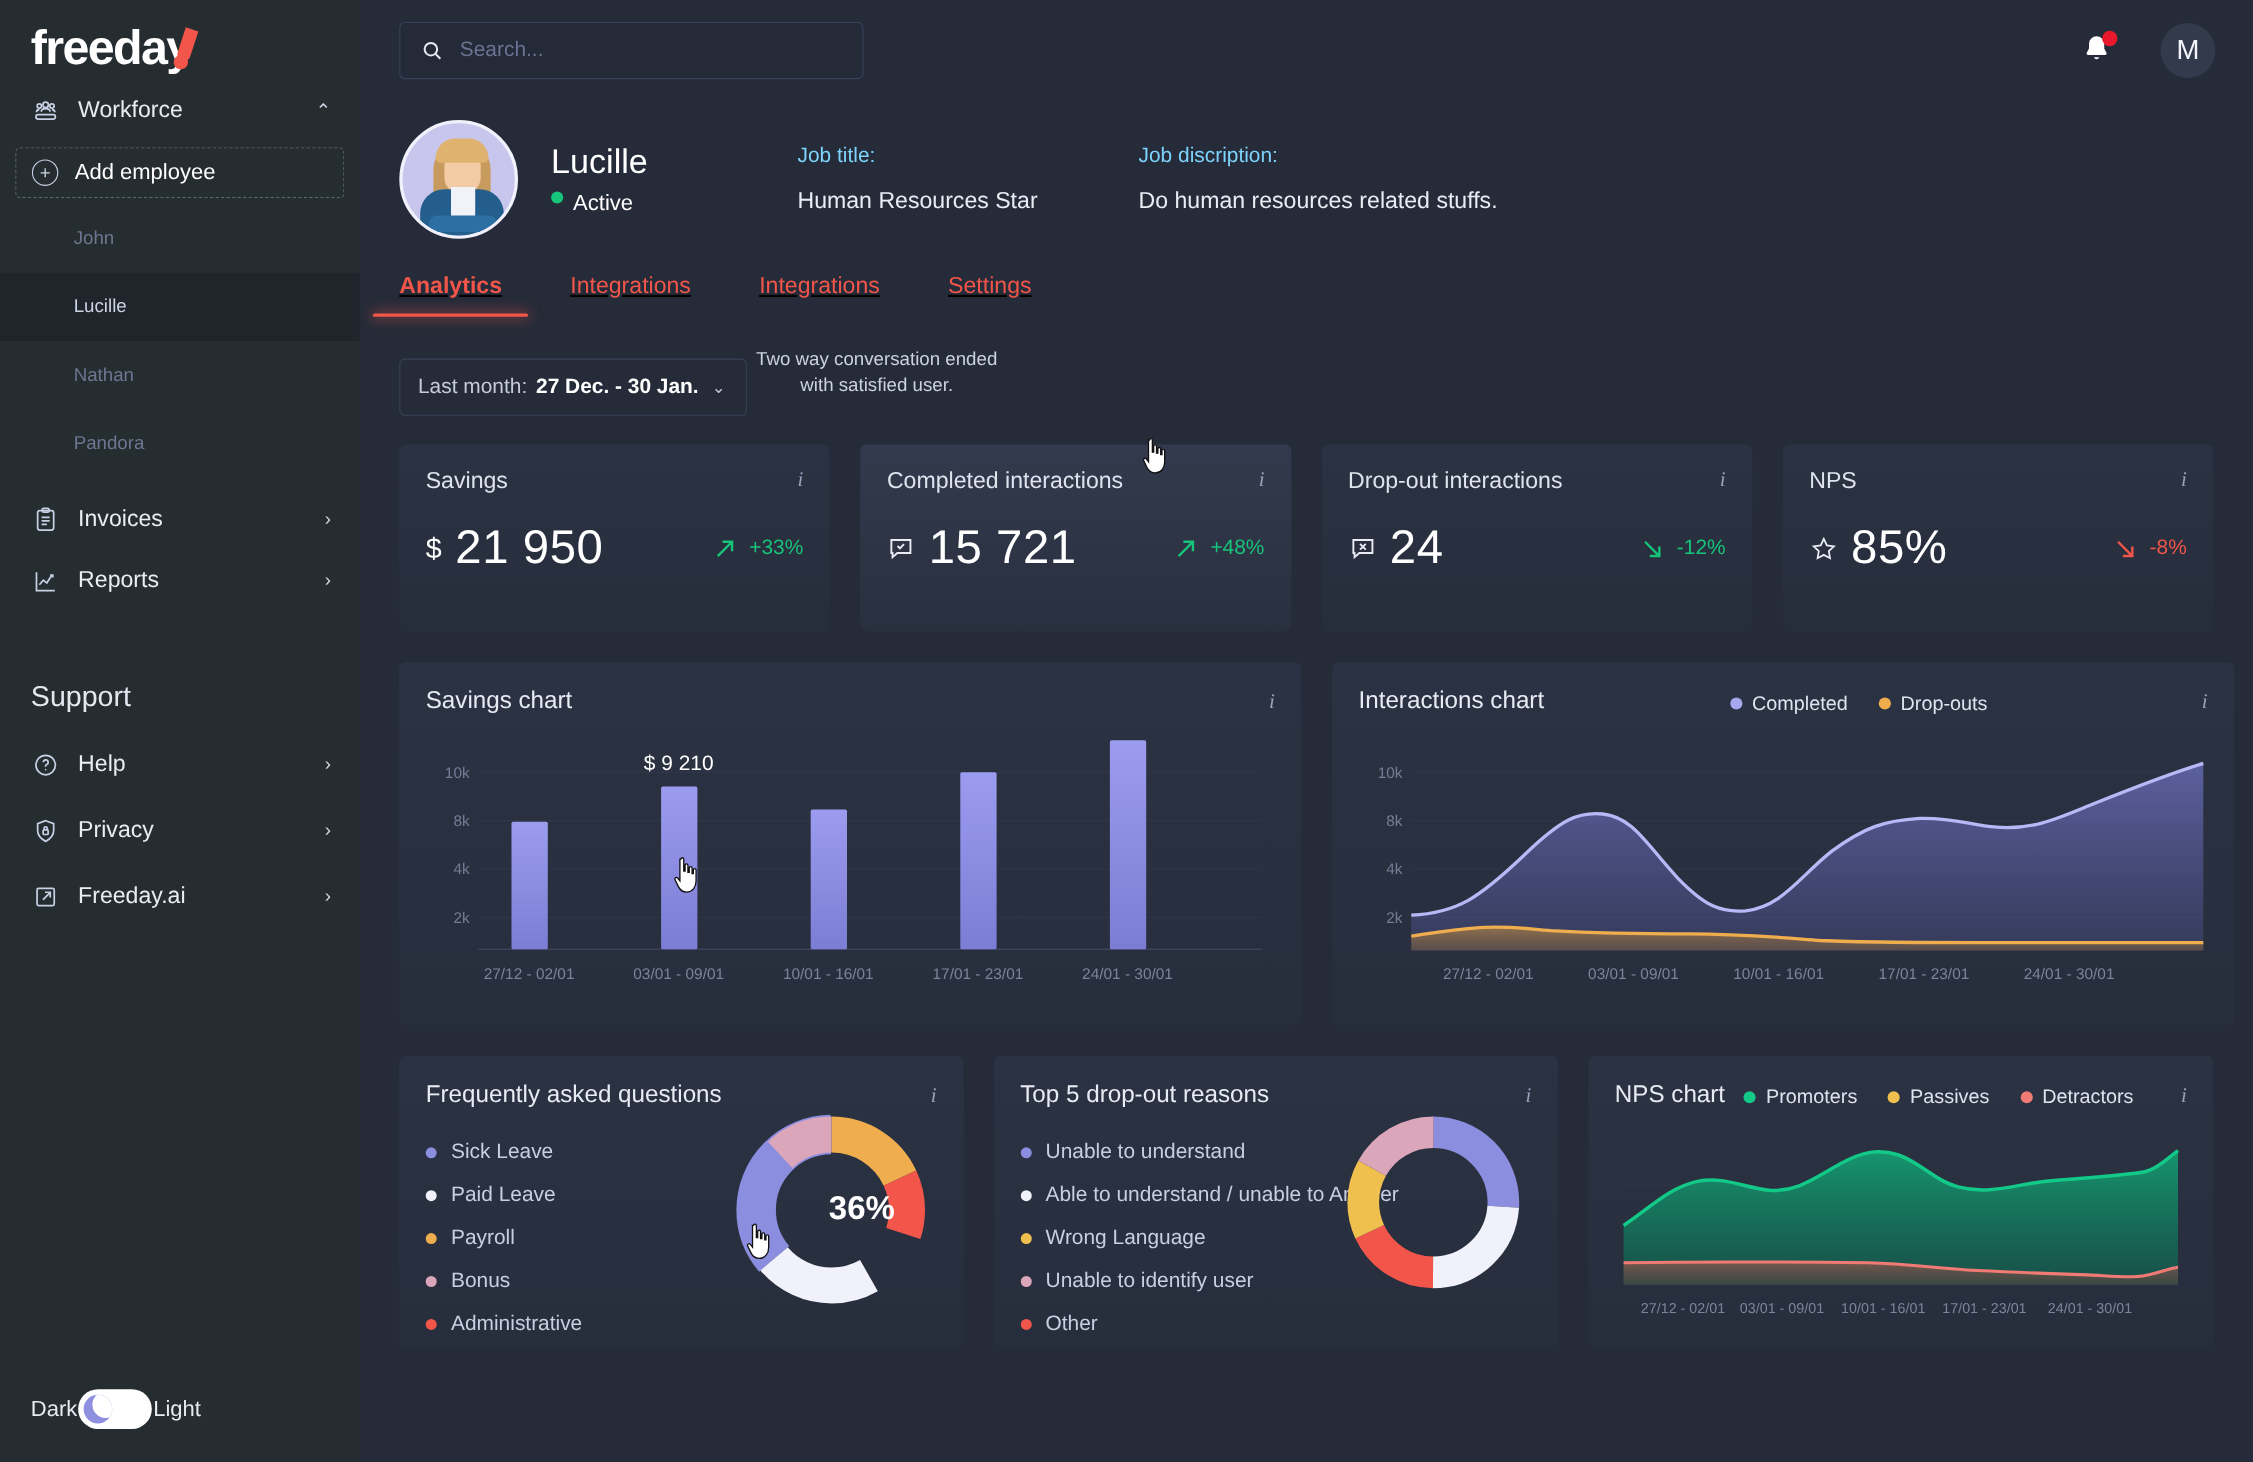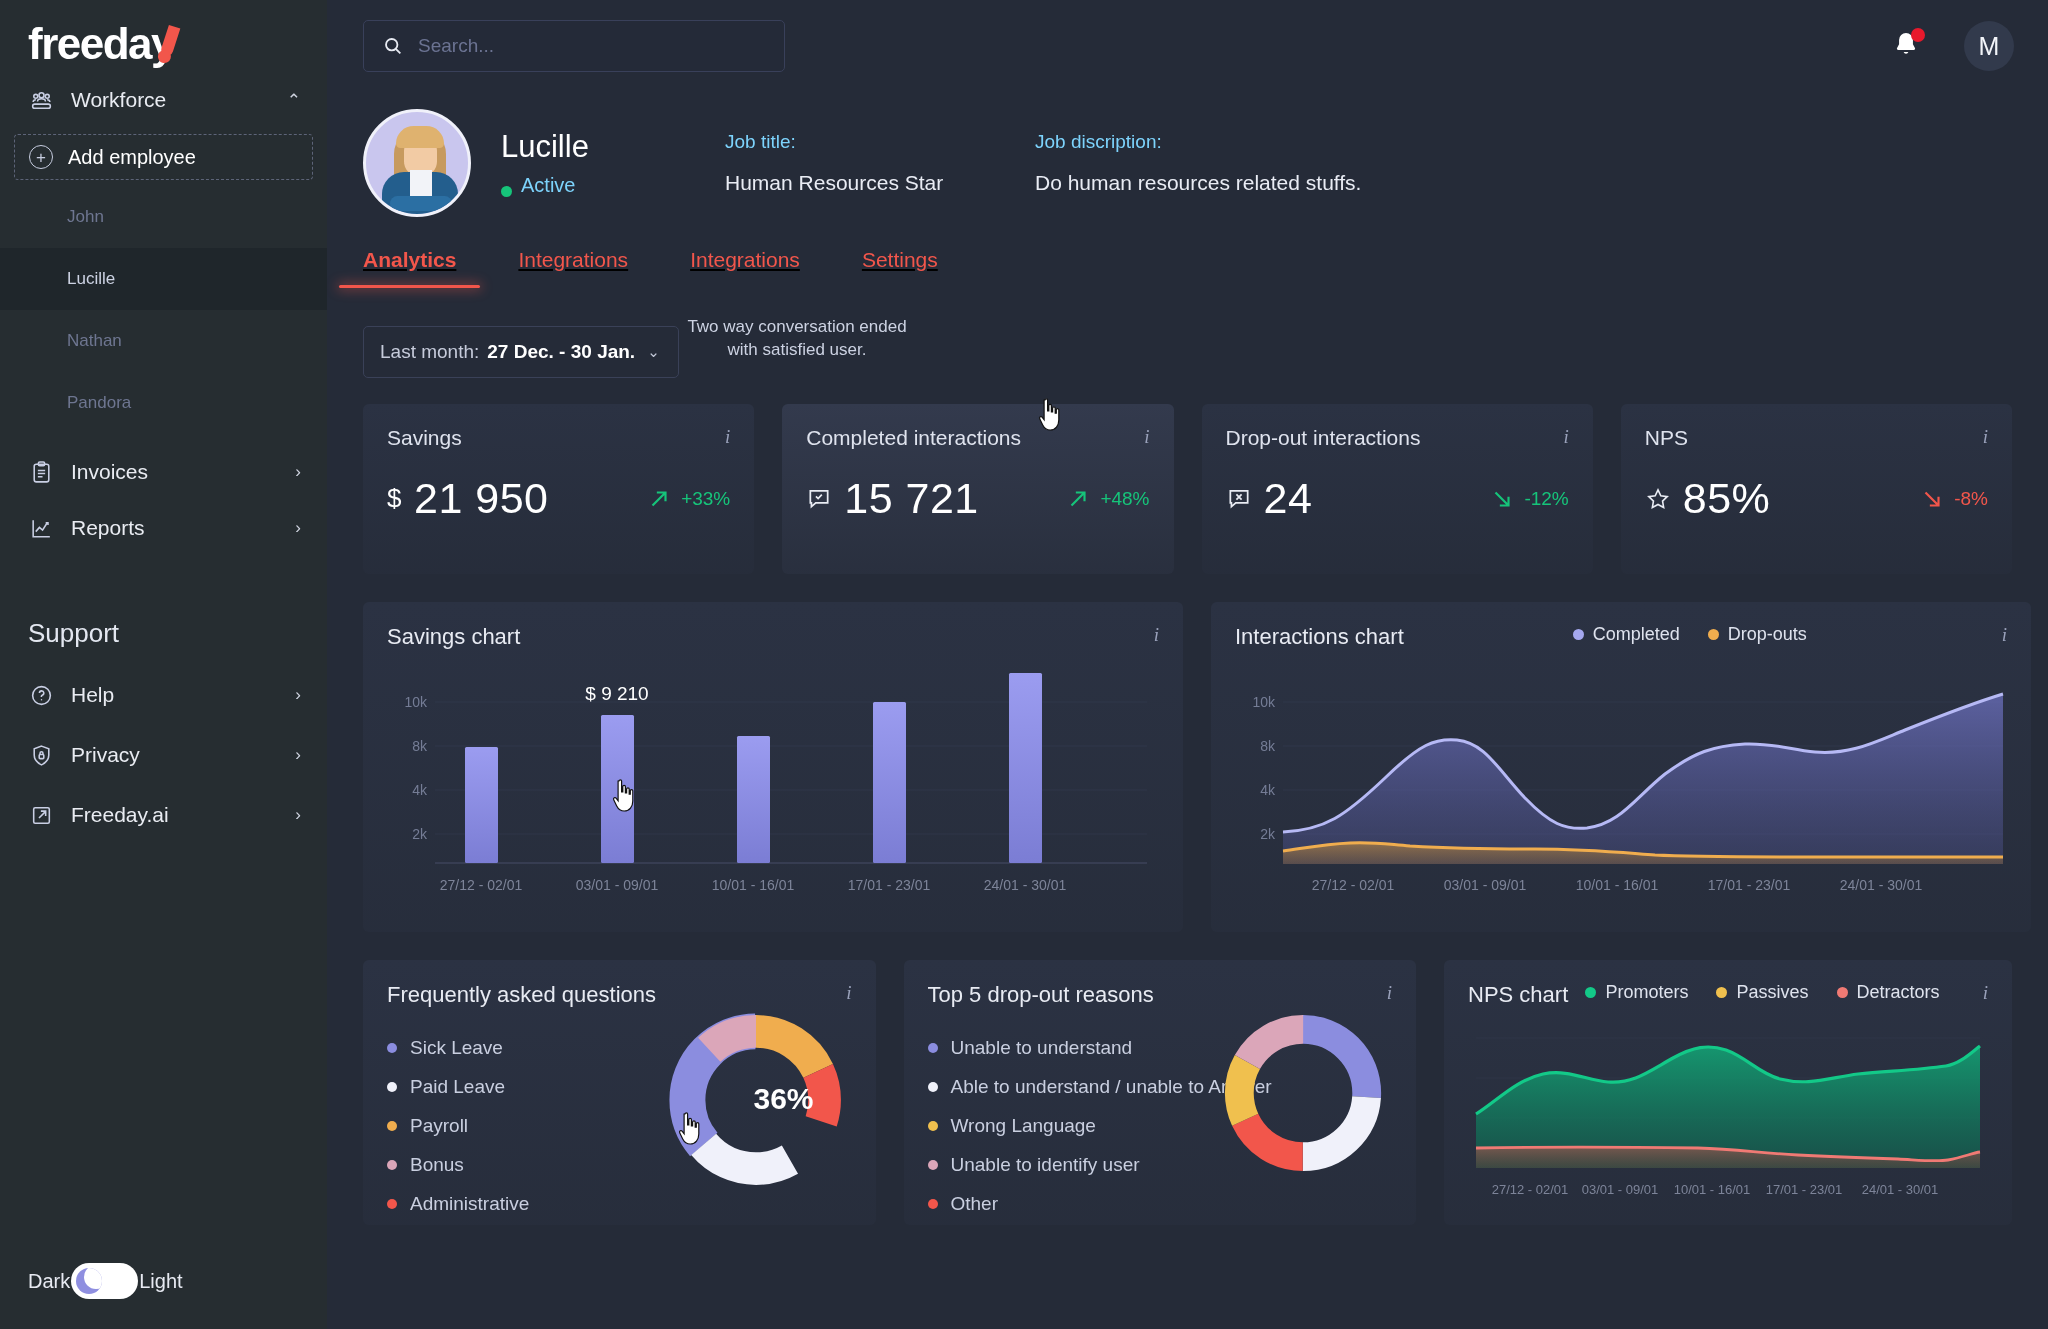--- a/index.html
+++ b/index.html
@@ -117,22 +117,22 @@
                         background:#dfb26f; border-radius: 24px 24px 6px 6px; }
   .pf-avatar .body { position:absolute; left:16px; top:60px; width:76px; height:52px;
                      background:#235e8d; border-radius: 22px 22px 0 0; }
   .pf-avatar .shirt { position:absolute; left:44px; top:58px; width:22px; height:40px;
                       background:#f2f3f8; }
   .pf-avatar .arm { position:absolute; left:24px; top:84px; width:62px; height:15px;
                     background:#2b6fa3; border-radius: 8px; }
 
   .pf-name-col { margin-left: 30px; width: 218px; }
   .pf-name { font-size: 31px; color: #ffffff; }
-  .pf-status { display:flex; align-items:flex-end; gap:9px; margin-top: 9px;
-               color:#7dd3fc; font-size: 20px; }
+  .pf-status { display:flex; align-items:flex-start; gap:9px; margin-top: 9px;
+               color:#ffffff; font-size: 20px; }
   .pf-status .dotg { width: 11px; height: 11px; border-radius: 50%; background: #16c47a; }
   .pf-col { margin-left: 0; }
   .pf-col.c1 { margin-left: 6px; width: 310px; }
   .pf-col.c2 { width: 420px; }
   .pf-label { color: #7dd3fc; font-size: 19px; }
   .pf-val { color: #e9ecf4; font-size: 21px; margin-top: 18px; }
 
   
   .tabs { display: flex; align-items: flex-end; gap: 0; padding-left: 36px; margin-top: 26px; text-decoration: underline; }
   .tab { color: #f2564b; font-size: 21px; padding: 0 0 16px 0; margin-right: 62px;
@@ -182,21 +182,21 @@
     position: absolute; top: -62px; left: 345px; width: 250px; text-align: center;
     color: #ccd2e2; font-size: 17px; line-height: 1.35;
   }
 
   
   .chart-row { display: flex; gap: 28px; padding: 28px 36px 0 36px; }
   .card {
     background: linear-gradient(180deg,#2b3243 0%, rgba(43,50,67,0.35) 100%);
     border-radius: 6px; position: relative; padding: 22px 24px 0 24px;
   }
-  .card-head { display: flex; align-items: flex-start; }
+  .card-head { display: flex; align-items: flex-end; }
   .card-title { color: #e8ebf3; font-size: 22px; }
   .card-i { margin-left: auto; color: #9aa2bb; font-size: 19px; font-style: italic;
             font-family: "Liberation Serif", serif; cursor: pointer; }
   .legend { display: flex; gap: 28px; margin-left: auto; margin-right: 26px; }
   .lg { display: flex; align-items: center; gap: 9px; color: #dfe3ee; font-size: 18px; }
   .lg .sw { width: 11px; height: 11px; border-radius: 50%; }
 
   .savings-card { width: 820px; height: 330px; }
   .inter-card { flex: 1 1 auto; height: 330px; }
 

